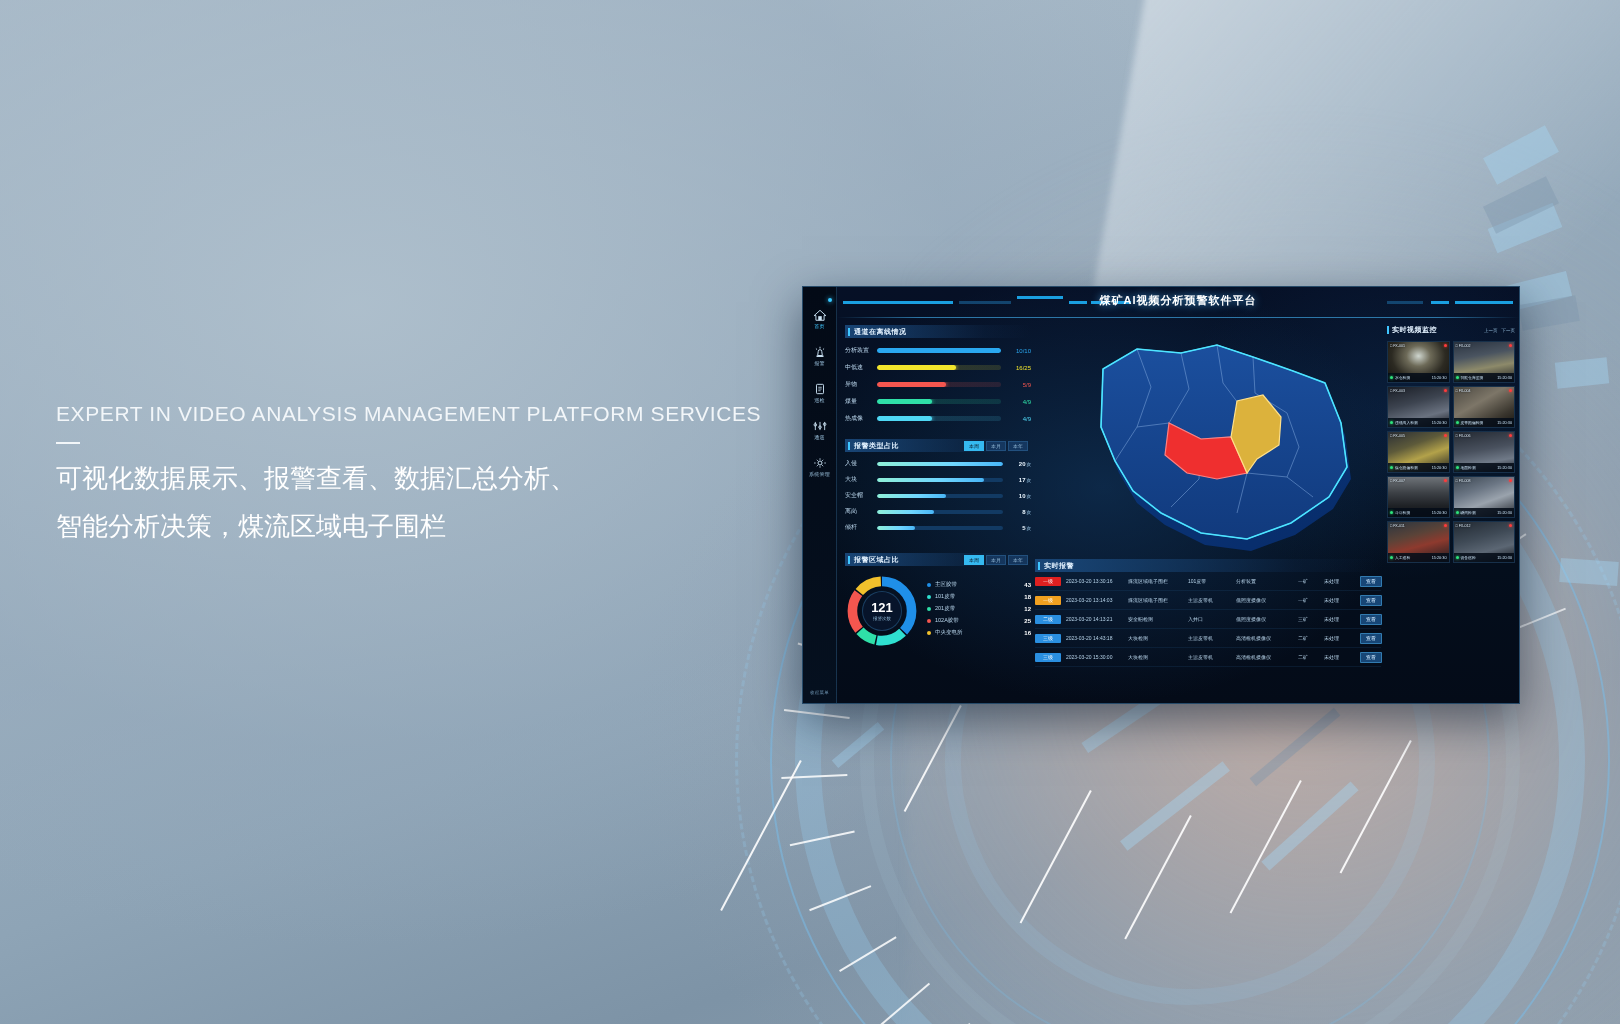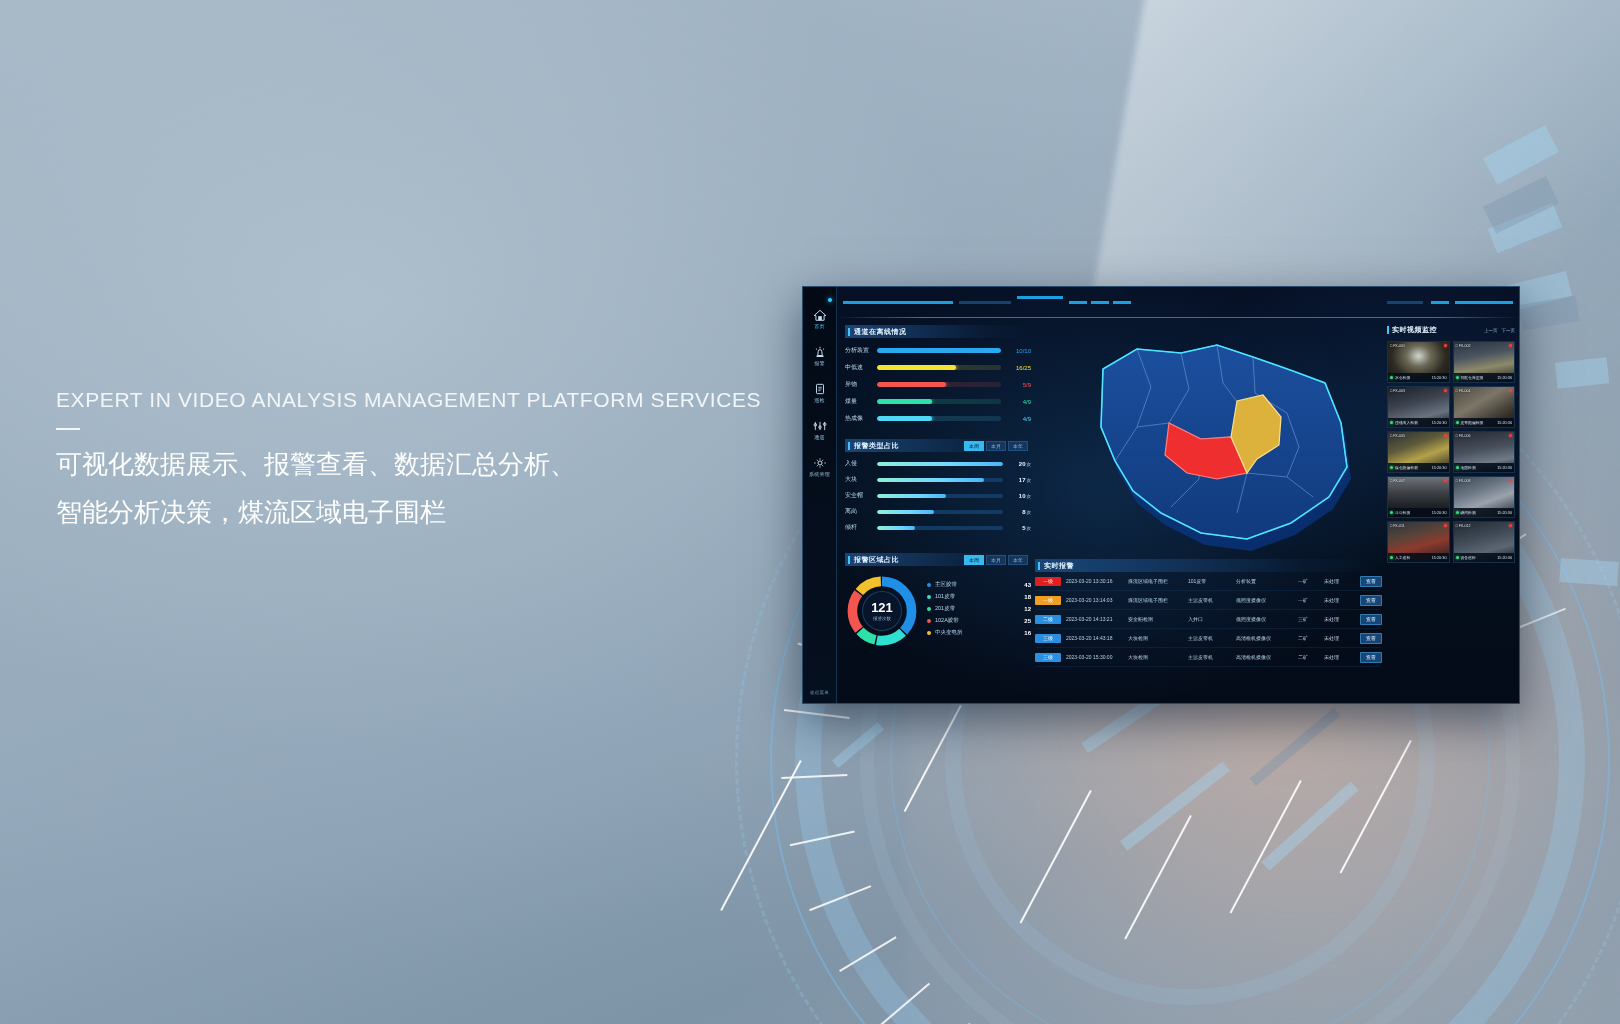--- a/index.html
+++ b/index.html
@@ -50,21 +50,21 @@
   }
   .slab.dk { background:rgba(125,150,172,0.40); }
 
   
   #copy { position:absolute; left:56px; top:368px; width:780px; color:#ffffff; }
   #headline {
     font-size:60px; font-weight:bold; letter-spacing:2px; line-height:1.12;
     text-shadow:0 2px 8px rgba(40,60,80,0.25); white-space:nowrap;
   }
   #subline {
-    margin-top:20px; font-size:21px; letter-spacing:.6px; color:#f2f6f9;
+    margin-top:34px; font-size:21px; letter-spacing:.6px; color:#f2f6f9;
     font-weight:300; white-space:nowrap;
   }
   #rule { width:24px; height:2px; background:#f2f6f9; margin:16px 0 10px; }
   .desc { font-size:26px; line-height:1.85; color:#ffffff; font-weight:300; white-space:nowrap; }
 
   
   #screen {
     position:absolute; left:802px; top:286px; width:718px; height:418px;
     background:#050c1d;
     border:1px solid rgba(80,150,200,0.45);
@@ -339,20 +339,21 @@
   <div id="topbar">
     <div class="bar-deco" style="left:6px;  top:14px; width:110px;"></div>
     <div class="bar-deco dim" style="left:122px; top:14px; width:52px;"></div>
     <div class="bar-deco" style="left:180px; top:9px;  width:46px;"></div>
     <div class="bar-deco" style="left:232px; top:14px; width:18px;"></div>
     <div class="bar-deco" style="left:254px; top:14px; width:18px;"></div>
     <div class="bar-deco" style="left:276px; top:14px; width:18px;"></div>
     <div class="bar-deco" style="right:6px;  top:14px; width:58px;"></div>
     <div class="bar-deco" style="right:70px; top:14px; width:18px;"></div>
     <div class="bar-deco dim" style="right:96px; top:14px; width:36px;"></div>
+    <div id="title">煤矿AI视频分析预警软件平台</div>
     <div id="topbar-line"></div>
   </div>
 
   <div class="panel" id="panel-channel">
     <div class="panel-head">
       <span class="panel-title">通道在离线情况</span>
     </div>
     <div id="channel-rows">
         <div class="row-bar">
           <div class="rb-label">分析装置</div>

